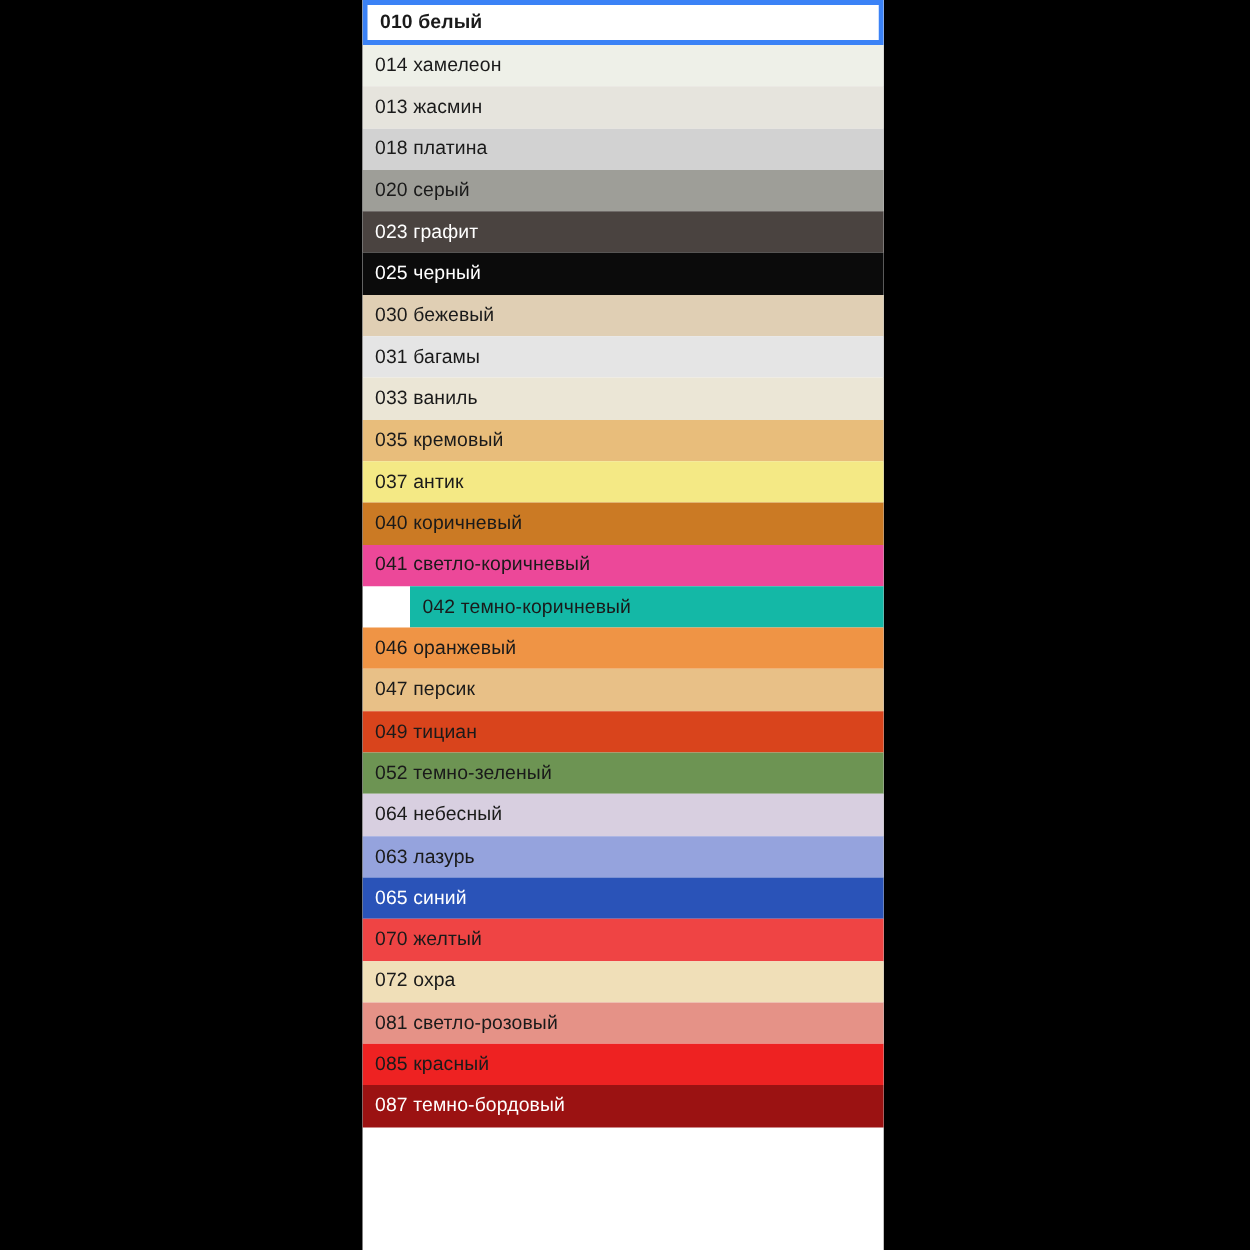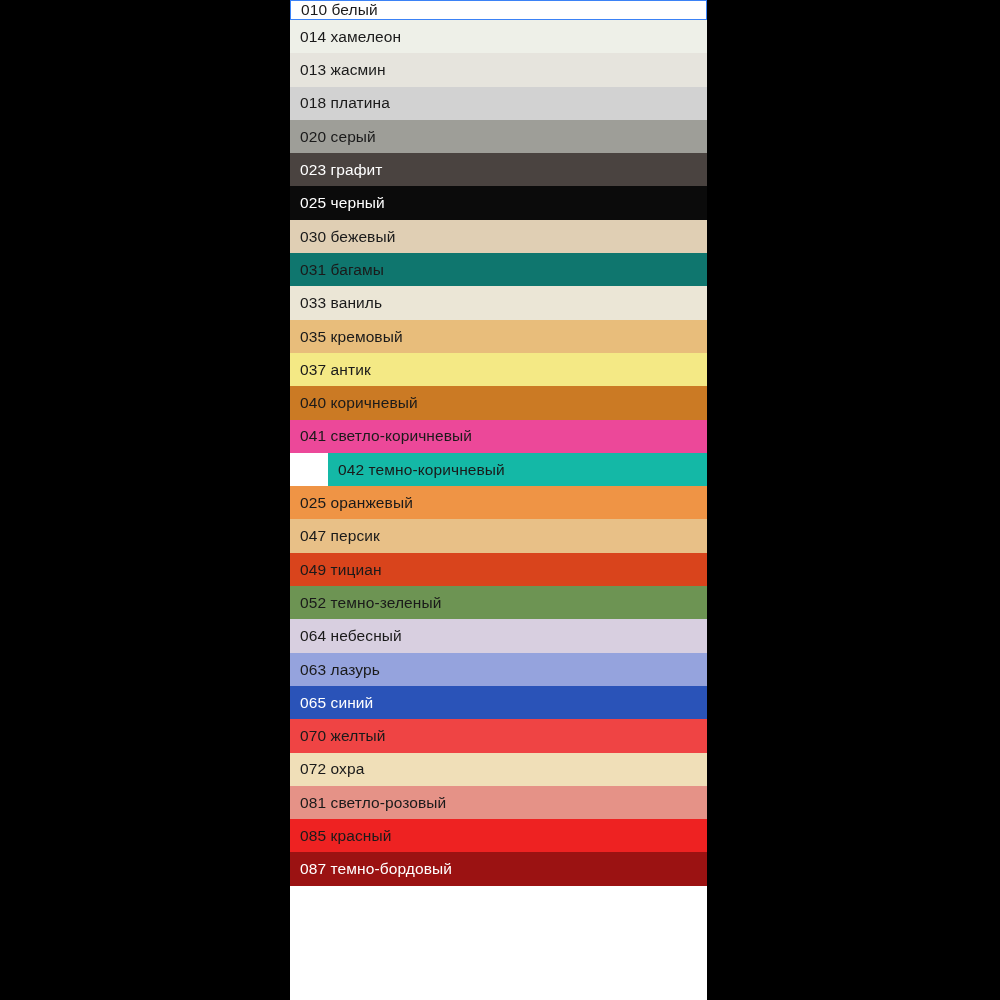--- a/index.html
+++ b/index.html
@@ -31,23 +31,24 @@
   }
   .color-row {
     position: relative;
     height: 33.3px;
     display: flex;
     align-items: center;
     box-sizing: border-box;
     padding-left: 10px;
   }
   .color-row.selected {
-    border: 1px solid #3b82f6;
-    height: 20px;
+    border: 4px solid #3b82f6;
+    height: 36px;
     background: #ffffff;
+    font-weight: bold;
   }
   .color-label {
     font-size: 15.5px;
     line-height: 1;
     letter-spacing: 0.1px;
     white-space: nowrap;
   }
 </style>
 </head>
 <body>
@@ -71,21 +72,21 @@
       </div>
       <div class="color-row" style="background: rgb(74, 67, 64);">
         <span class="color-label" style="color: rgb(255, 255, 255);">023 графит</span>
       </div>
       <div class="color-row" style="background: rgb(11, 11, 11);">
         <span class="color-label" style="color: rgb(255, 255, 255);">025 черный</span>
       </div>
       <div class="color-row" style="background: rgb(224, 207, 180);">
         <span class="color-label" style="color: rgb(26, 26, 26);">030 бежевый</span>
       </div>
-      <div class="color-row" style="background: #0f766e;">
+      <div class="color-row" style="background: #e5e5e5;">
         <span class="color-label" style="color: rgb(26, 26, 26);">031 багамы</span>
       </div>
       <div class="color-row" style="background: rgb(235, 230, 214);">
         <span class="color-label" style="color: rgb(26, 26, 26);">033 ваниль</span>
       </div>
       <div class="color-row" style="background: rgb(232, 189, 123);">
         <span class="color-label" style="color: rgb(26, 26, 26);">035 кремовый</span>
       </div>
       <div class="color-row" style="background: rgb(244, 233, 133);">
         <span class="color-label" style="color: rgb(26, 26, 26);">037 антик</span>
@@ -93,21 +94,21 @@
       <div class="color-row" style="background: rgb(203, 122, 36);">
         <span class="color-label" style="color: rgb(26, 26, 26);">040 коричневый</span>
       </div>
       <div class="color-row" style="background: #ec4899;">
         <span class="color-label" style="color: rgb(26, 26, 26);">041 светло-коричневый</span>
       </div>
       <div class="color-row" style="background: #14b8a6; margin-left: 38px;">
         <span class="color-label" style="color: rgb(26, 26, 26);">042 темно-коричневый</span>
       </div>
       <div class="color-row" style="background: rgb(239, 148, 69);">
-        <span class="color-label" style="color: rgb(26, 26, 26);">025 оранжевый</span>
+        <span class="color-label" style="color: rgb(26, 26, 26);">046 оранжевый</span>
       </div>
       <div class="color-row" style="background: rgb(232, 192, 135);">
         <span class="color-label" style="color: rgb(26, 26, 26);">047 персик</span>
       </div>
       <div class="color-row" style="background: rgb(217, 68, 28);">
         <span class="color-label" style="color: rgb(26, 26, 26);">049 тициан</span>
       </div>
       <div class="color-row" style="background: rgb(109, 148, 83);">
         <span class="color-label" style="color: rgb(26, 26, 26);">052 темно-зеленый</span>
       </div>

